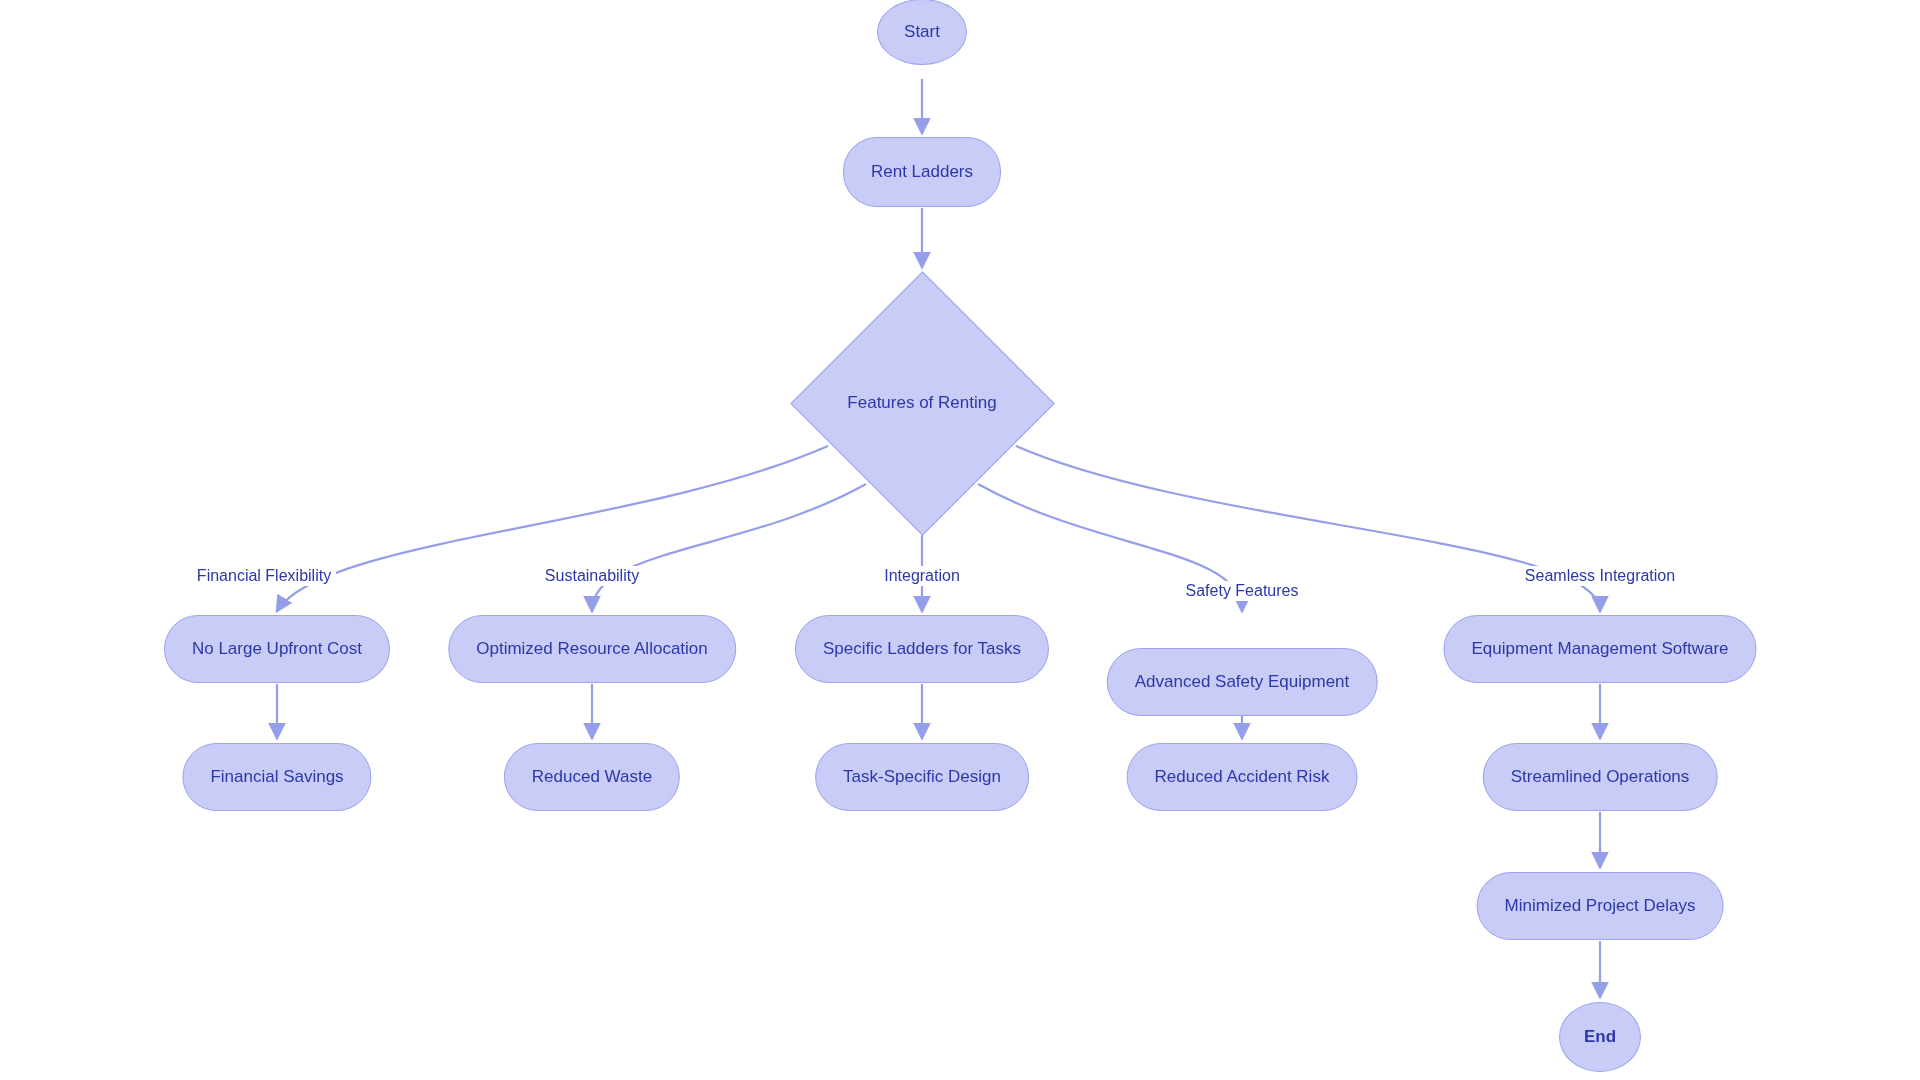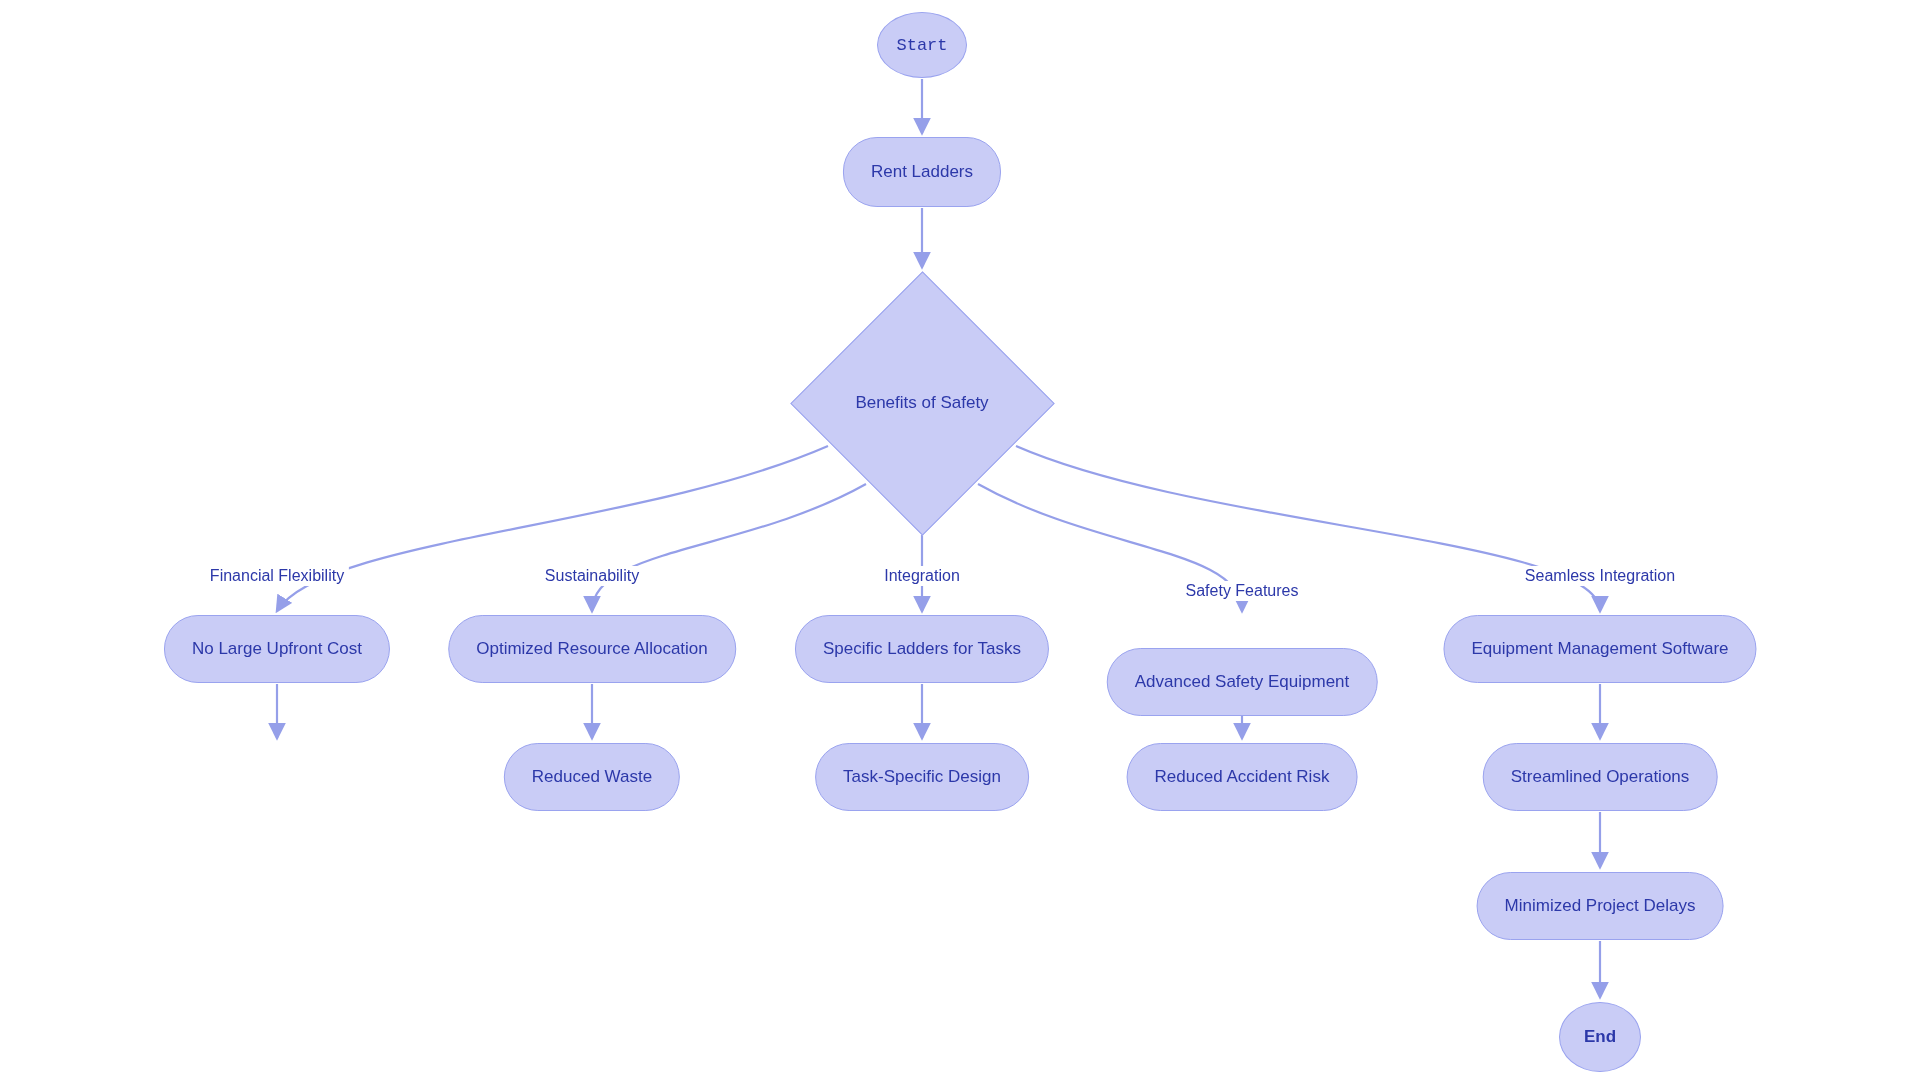--- a/index.html
+++ b/index.html
@@ -97,39 +97,40 @@
     <path class="edge" d="M277 684 L277 738" marker-end="url(#arrow)"></path>
     <path class="edge" d="M592 684 L592 738" marker-end="url(#arrow)"></path>
     <path class="edge" d="M922 684 L922 738" marker-end="url(#arrow)"></path>
     <path class="edge" d="M1242 684 L1242 738" marker-end="url(#arrow)"></path>
     <path class="edge" d="M1600 684 L1600 738" marker-end="url(#arrow)"></path>
 
     <path class="edge" d="M1600 812 L1600 867" marker-end="url(#arrow)"></path>
     <path class="edge" d="M1600 941 L1600 997" marker-end="url(#arrow)"></path>
   </svg>
 
-  <div class="node terminal" style="left:922px; top:45px; width:90px; height:66px;font-family:Liberation Mono, monospace;">Start</div>
+  <div class="node terminal" style="left:922px; top:32px; width:90px; height:66px;">Start</div>
 
   <div class="node stadium" style="left:922px; top:172px; height:70px;">Rent Ladders</div>
 
   <div class="diamond-shape"></div>
-  <div class="diamond-label" style="left:922px; top:403px;">Benefits of Safety</div>
+  <div class="diamond-label" style="left:922px; top:403px;">Features of Renting</div>
 
-  <div class="edge-label" style="left:277px; top:576px;">Financial Flexibility</div>
+  <div class="edge-label" style="left:264px; top:576px;">Financial Flexibility</div>
   <div class="edge-label" style="left:592px; top:576px;">Sustainability</div>
   <div class="edge-label" style="left:922px; top:576px;">Integration</div>
   <div class="edge-label" style="left:1242px; top:576px;margin-top:15px;">Safety Features</div>
   <div class="edge-label" style="left:1600px; top:576px;">Seamless Integration</div>
 
   <div class="node stadium" style="left:277px; top:649px;">No Large Upfront Cost</div>
   <div class="node stadium" style="left:592px; top:649px;">Optimized Resource Allocation</div>
   <div class="node stadium" style="left:922px; top:649px;">Specific Ladders for Tasks</div>
   <div class="node stadium" style="left:1242px; top:649px;margin-top:33px;">Advanced Safety Equipment</div>
   <div class="node stadium" style="left:1600px; top:649px;">Equipment Management Software</div>
 
+  <div class="node stadium" style="left:277px; top:777px;">Financial Savings</div>
   <div class="node stadium" style="left:592px; top:777px;">Reduced Waste</div>
   <div class="node stadium" style="left:922px; top:777px;">Task-Specific Design</div>
   <div class="node stadium" style="left:1242px; top:777px;">Reduced Accident Risk</div>
   <div class="node stadium" style="left:1600px; top:777px;">Streamlined Operations</div>
 
   <div class="node stadium" style="left:1600px; top:906px;">Minimized Project Delays</div>
 
   <div class="node terminal" style="left:1600px; top:1037px; width:82px; height:70px;font-weight:bold;">End</div>
 
 </div>

